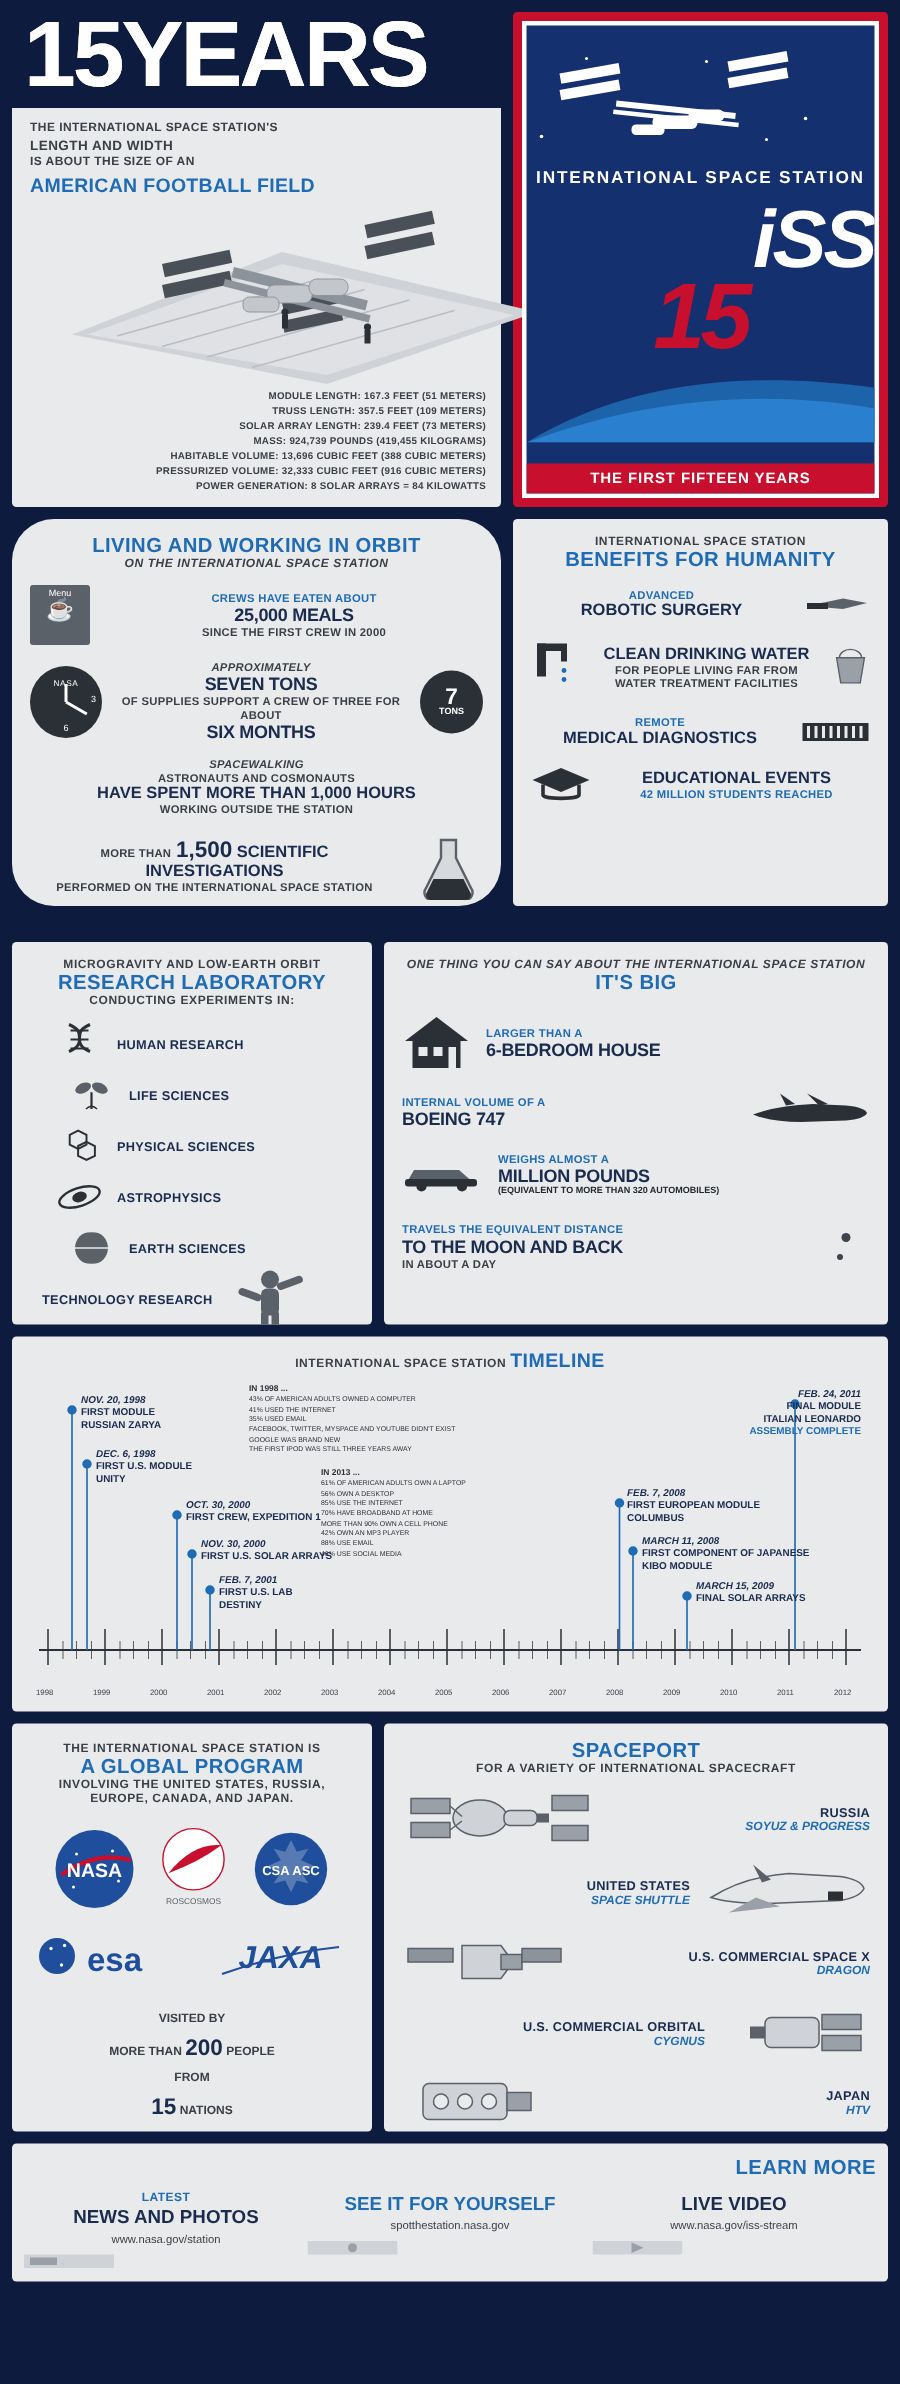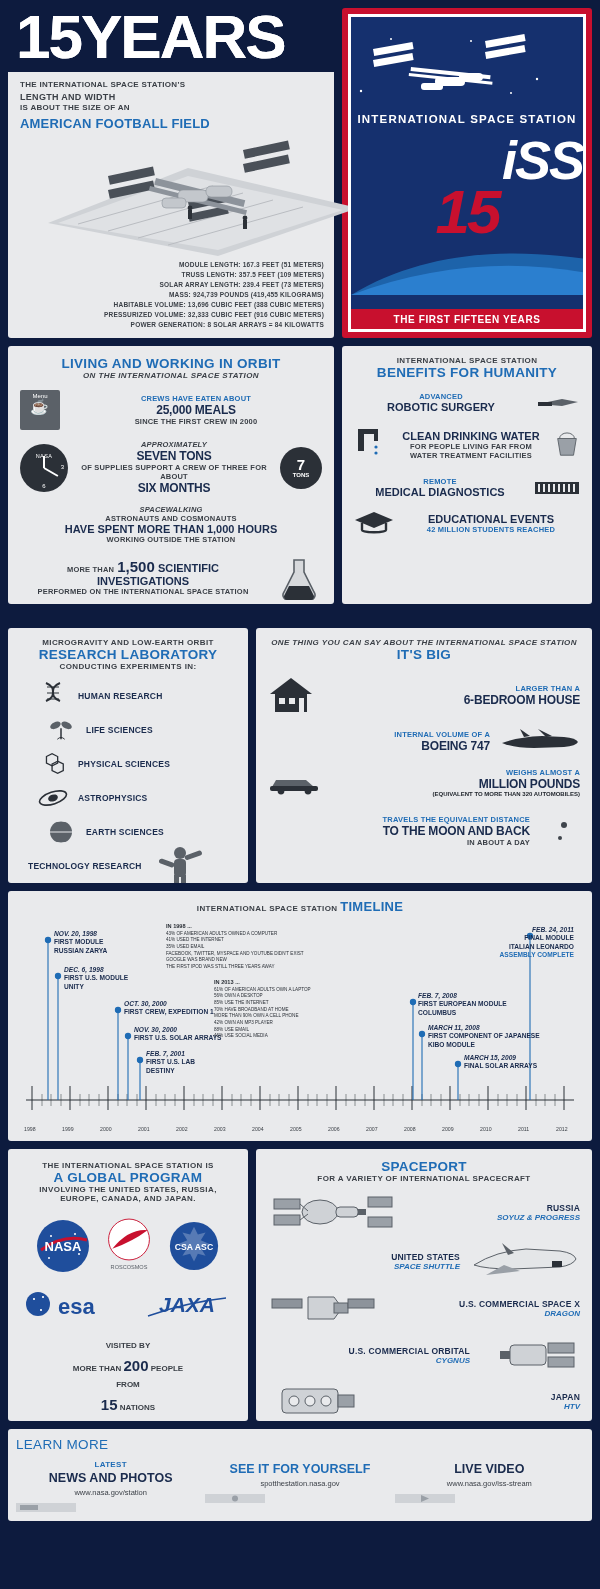--- a/index.html
+++ b/index.html
@@ -46,21 +46,21 @@
   .fifteen { position:absolute; top:164px; left:0; right:0; text-align:center; color:#c8102e; font-size:62px; font-weight:bold; font-style:italic; letter-spacing:-3px; line-height:1;}
   .poster-foot { position:absolute; bottom:0; left:0; right:0; height:20px; background:#c8102e; color:#fff; font-size:10px; font-weight:bold; letter-spacing:.6px; display:flex; align-items:center; justify-content:center;}
   .swoosh { position:absolute; left:0; right:0; bottom:34px; height:52px; }
 
   
   .sec-sub { font-size:8px; letter-spacing:.4px; color:#3a3f46; text-align:center; font-weight:bold; }
   .sec-title { font-size:13.5px; font-weight:bold; color:#1f6cb5; text-align:center; letter-spacing:.3px; }
 
   
   .mid { display:flex; gap:8px; height:258px; }
-  .living { flex:1; padding:10px 12px; }
+  .living { flex:1; padding:10px 12px;border-radius:28px; }
   .benefits { width:250px; padding:10px 12px; }
 
   .fact { display:flex; align-items:center; gap:10px; margin-top:10px; }
   .fact .txt { flex:1; text-align:center; }
   .t-sm { font-size:7.5px; color:#3a3f46; font-weight:bold; letter-spacing:.2px;}
   .t-md { font-size:11px; font-weight:bold; color:#1a2b4d; }
   .t-lg { font-size:12px; font-weight:bold; color:#1a2b4d; letter-spacing:-.2px;}
   .t-blue { color:#1f6cb5; }
   .t-ital { font-style:italic; }
 
@@ -80,21 +80,21 @@
 
   
   .mid2 { display:flex; gap:8px; height:255px;margin-top:24px; }
   .research { width:240px; padding:10px 10px; }
   .big { flex:1; padding:10px 12px; }
   .rlist { margin-top:8px; }
   .rrow { display:flex; align-items:center; gap:8px; height:34px; }
   .rrow .lbl { font-size:8.5px; font-weight:bold; color:#1a2b4d; letter-spacing:.2px; }
   .rrow .ico { width:34px; display:flex; justify-content:center; }
   .bigrow { display:flex; align-items:center; gap:10px; margin-top:14px; }
-  .bigrow .txt { flex:1; text-align:right; }
+  .bigrow .txt { flex:1; text-align:left; }
 
   
   .timeline { height:250px; padding:8px 10px; }
   .tl-head { text-align:center; font-size:8px; color:#3a3f46; font-weight:bold; letter-spacing:.4px;}
   .tl-head b { color:#1f6cb5; font-size:13px; letter-spacing:.3px;}
   .tl-canvas { position:absolute; left:0; top:0; width:100%; height:100%; }
   .tl-wrap { position:relative; height:218px; }
   .ev { position:absolute; font-size:6.6px; line-height:1.28; color:#2b3037; }
   .ev .d { font-style:italic; font-weight:bold; color:#1a2b4d; }
   .ev .t { font-weight:bold; color:#1a2b4d; }
@@ -111,21 +111,21 @@
   .logos2 { display:flex; justify-content:center; align-items:center; gap:22px; margin-top:12px; }
   .visited { text-align:center; margin-top:18px; font-size:8px; color:#3a3f46; font-weight:bold; line-height:1.7;}
   .visited b { font-size:15px; color:#1a2b4d; }
   .sp-row { display:flex; align-items:center; gap:10px; margin-top:6px; }
   .sp-txt { text-align:right; flex:1; }
   .sp-name { font-size:8.5px; font-weight:bold; color:#1a2b4d; letter-spacing:.2px;}
   .sp-sub { font-size:8px; font-weight:bold; font-style:italic; color:#1f6cb5; }
 
   
   .learn { height:92px; padding:8px; }
-  .learn-title { text-align:left; font-size:13.5px; font-weight:normal; color:#1f6cb5; letter-spacing:.3px;}
+  .learn-title { text-align:right; font-size:13.5px; font-weight:bold; color:#1f6cb5; letter-spacing:.3px;}
   .learn-cols { display:flex; margin-top:8px; }
   .lcol { flex:1; text-align:center; }
   .lcol .k { font-size:8px; font-weight:bold; color:#1f6cb5; letter-spacing:.3px;}
   .lcol .h { font-size:12.5px; font-weight:bold; color:#1a2b4d; margin-top:2px;}
   .lcol .u { font-size:7.5px; color:#3a3f46; margin-top:3px;}
   .lcol .ic { margin-top:4px; }
   svg { display:block; }
 </style>
 </head>
 <body>

